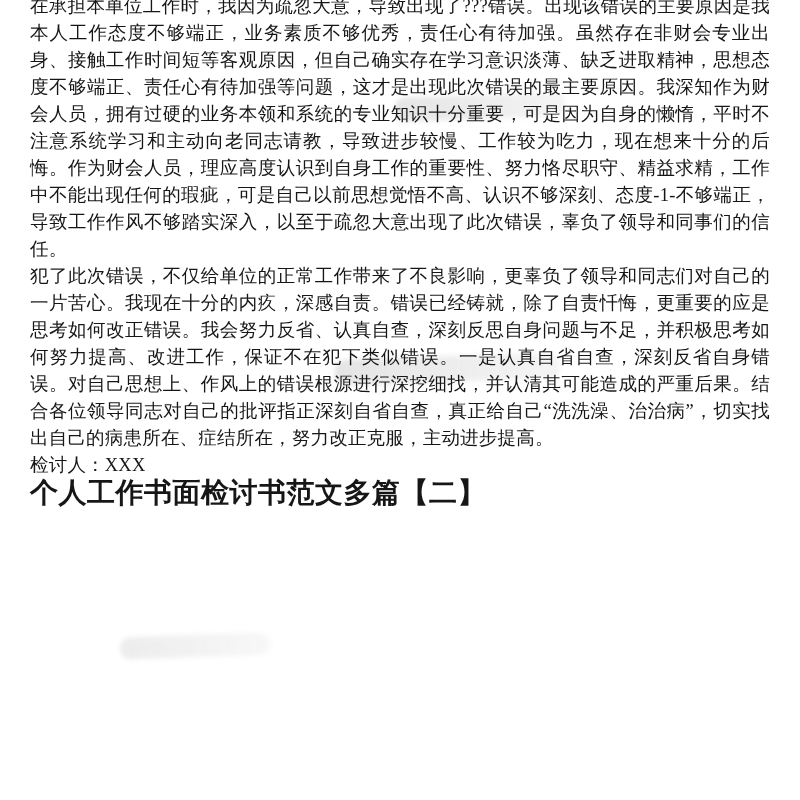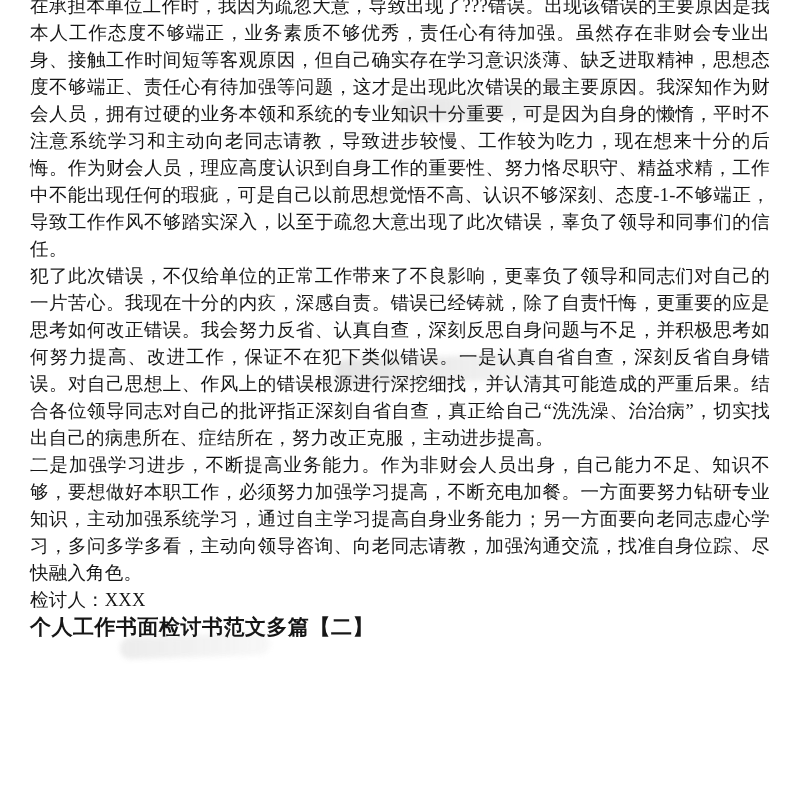--- a/index.html
+++ b/index.html
@@ -31,21 +31,21 @@
     margin: 0 0 10px 0;
   }
   .heading {
     margin: 24px 0 6px 0;
   }
   .signature {
     margin: 2px 0 0 0;
   }
   .doc-title {
     margin: 34px 0 0 0;
-    font-size: 21px;
+    font-size: 28px;
     font-weight: bold;
     letter-spacing: 0.5px;
   }
   
   .watermark {
     position: absolute;
     z-index: 0;
     border-radius: 10px;
     background: linear-gradient(90deg, rgba(168,168,168,0.30), rgba(190,190,190,0.16));
     filter: blur(2.5px);
@@ -58,16 +58,15 @@
 </head>
 <body>
 
 <div class="watermark" id="wm1"></div>
 <div class="watermark" id="wm2"></div>
 <div class="watermark" id="wm3"></div>
 
 <div class="doc">
   <p class="para">在承担本单位工作时，我因为疏忽大意，导致出现了???错误。出现该错误的主要原因是我本人工作态度不够端正，业务素质不够优秀，责任心有待加强。虽然存在非财会专业出身、接触工作时间短等客观原因，但自己确实存在学习意识淡薄、缺乏进取精神，思想态度不够端正、责任心有待加强等问题，这才是出现此次错误的最主要原因。我深知作为财会人员，拥有过硬的业务本领和系统的专业知识十分重要，可是因为自身的懒惰，平时不注意系统学习和主动向老同志请教，导致进步较慢、工作较为吃力，现在想来十分的后悔。作为财会人员，理应高度认识到自身工作的重要性、努力恪尽职守、精益求精，工作中不能出现任何的瑕疵，可是自己以前思想觉悟不高、认识不够深刻、态度-1-不够端正，导致工作作风不够踏实深入，以至于疏忽大意出现了此次错误，辜负了领导和同事们的信任。</p>
   <p class="para">犯了此次错误，不仅给单位的正常工作带来了不良影响，更辜负了领导和同志们对自己的一片苦心。我现在十分的内疚，深感自责。错误已经铸就，除了自责忏悔，更重要的应是思考如何改正错误。我会努力反省、认真自查，深刻反思自身问题与不足，并积极思考如何努力提高、改进工作，保证不在犯下类似错误。一是认真自省自查，深刻反省自身错误。对自己思想上、作风上的错误根源进行深挖细找，并认清其可能造成的严重后果。结合各位领导同志对自己的批评指正深刻自省自查，真正给自己“洗洗澡、治治病”，切实找出自己的病患所在、症结所在，努力改正克服，主动进步提高。</p>
-  <p class="para">二是加强学习进步，不断提高业务能力。作为非财会人员出身，自己能力不足、知识不够，要想做好本职工作，必须努力加强学习提高，不断充电加餐。一方面要努力钻研专业知识，主动加强系统学习，通过自主学习提高自身业务能力；另一方面要向老同志虚心学习，多问多学多看，主动向领导咨询、向老同志请教，加强沟通交流，找准自身位踪、尽快融入角色。</p>
   <p class="signature">检讨人：XXX</p>
   <p class="doc-title">个人工作书面检讨书范文多篇【二】</p>
 </div>
 
 </body></html>

